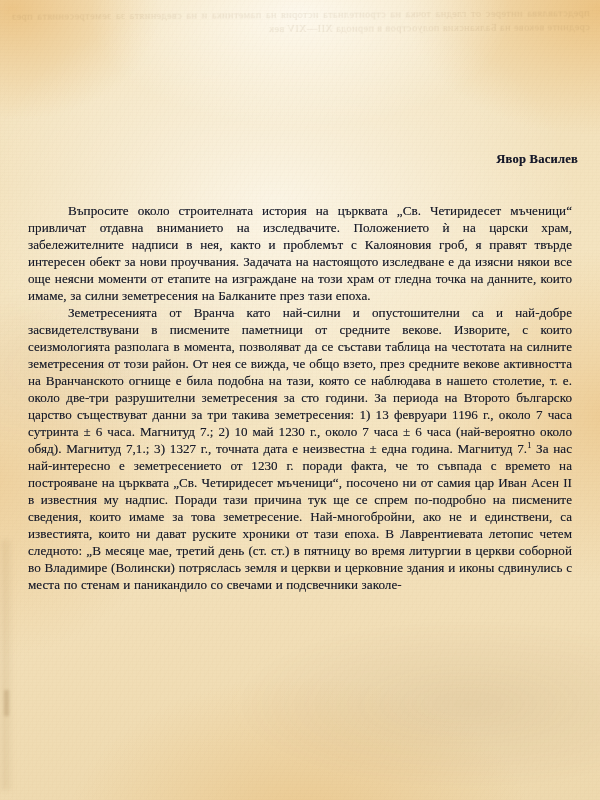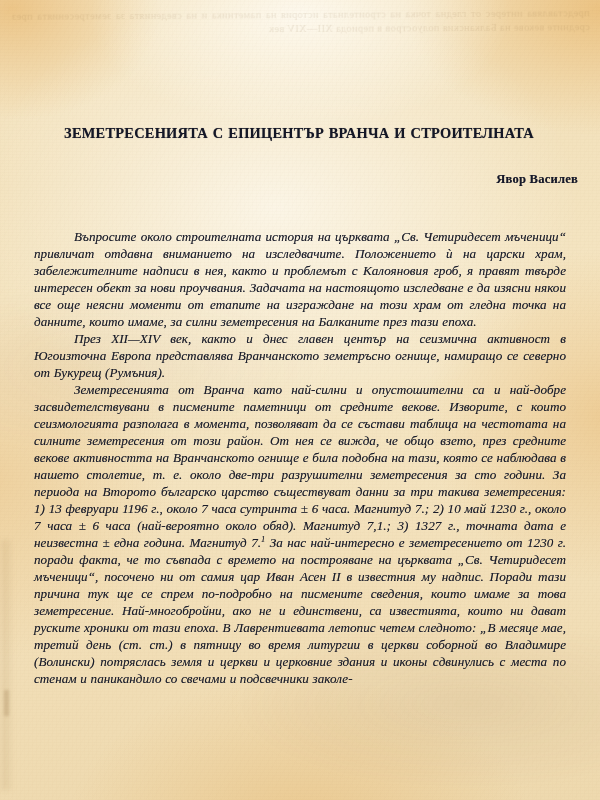--- a/index.html
+++ b/index.html
@@ -122,23 +122,22 @@
     font-size: 12.6px;
     line-height: 16px;
     font-weight: bold;
     text-align: right;
     letter-spacing: 0.2px;
     color: #151829;
     text-shadow: 0 0 0.6px rgba(21,24,41,0.5);
   }
 
   #article-body {
-    margin: 12px;
+    margin: 6px;
     padding: 29px 0 0 0;
-    font-style: italic;
   }
 
   .body-paragraph {
     margin: 0;
     font-size: 13.15px;
     line-height: 17.0px;
     text-align: justify;
     text-indent: 40px;
     letter-spacing: 0.02px;
     word-spacing: 0.3px;
@@ -171,27 +170,25 @@
 
   <div id="bleed-through">представлява интерес от гледна точка на строителната история на паметника и на сведенията за земетресенията през средните векове на Балканския полуостров в периода XII—XIV век</div>
 
   <div id="paper-grain"></div>
   <div id="left-edge-smudge"></div>
   <div id="left-edge-mark"></div>
 
   <div id="text-column">
 
     <h1 id="article-title">
-      <span class="title-line line-1">ЗЕМЕТРЕСЕНИЯТА С ЕПИЦЕНТЪР ВРАНЧА И СТРОИТЕЛНАТА</span>
     </h1>
 
     <div id="article-author">Явор Василев</div>
 
     <div id="article-body">
       <p class="body-paragraph">Въпросите около строителната история на църквата „Св. Четиридесет мъченици“ привличат отдавна вниманието на изследвачите. Положението ѝ на царски храм, забележителните надписи в нея, както и проблемът с Калояновия гроб, я правят твърде интересен обект за нови проучвания. Задачата на настоящото изследване е да изясни някои все още неясни моменти от етапите на изграждане на този храм от гледна точка на данните, които имаме, за силни земетресения на Балканите през тази епоха.</p>
-      <p class="body-paragraph">През XII—XIV век, както и днес главен център на сеизмична активност в Югоизточна Европа представлява Вранчанското земетръсно огнище, намиращо се северно от Букурещ (Румъния).</p>
       <p class="body-paragraph"><span>Земетресенията от Вранча като най-силни и опустошителни са и най-добре засвидетелствувани в писмените паметници от средните векове. Изворите, с които сеизмологията разполага в момента, позволяват да се състави таблица на честотата на силните земетресения от този район. От нея се вижда, че общо взето, през средните векове активността на Вранчанското огнище е била подобна на тази, която се наблюдава в нашето столетие, т. е. около две-три разрушителни земетресения за сто години. За периода на Второто българско царство съществуват данни за три такива земетресения: 1) 13 февруари 1196 г., около 7 часа сутринта ± 6 часа. Магнитуд 7.; 2) 10 май 1230 г., около 7 часа ± 6 часа (най-вероятно около обяд). Магнитуд 7,1.; 3) 1327 г., точната дата е неизвестна ± една година. Магнитуд 7.</span><sup>1</sup><span> За нас най-интересно е земетресението от 1230 г. поради факта, че то съвпада с времето на построяване на църквата „Св. Четиридесет мъченици“, посочено ни от самия цар Иван Асен II в известния му надпис. Поради тази причина тук ще се спрем по-подробно на писмените сведения, които имаме за това земетресение. Най-многобройни, ако не и единствени, са известията, които ни дават руските хроники от тази епоха. В Лаврентиевата летопис четем следното: „В месяце мае, третий день (ст. ст.) в пятницу во время литургии в церкви соборной во Владимире (Волински) потряслась земля и церкви и церковние здания и иконы сдвинулись с места по стенам и паникандило со свечами и подсвечники заколе-</span></p>
     </div>
 
   </div>
 
   <div id="ink-unevenness"></div>
 </div>
 
 </body></html>

